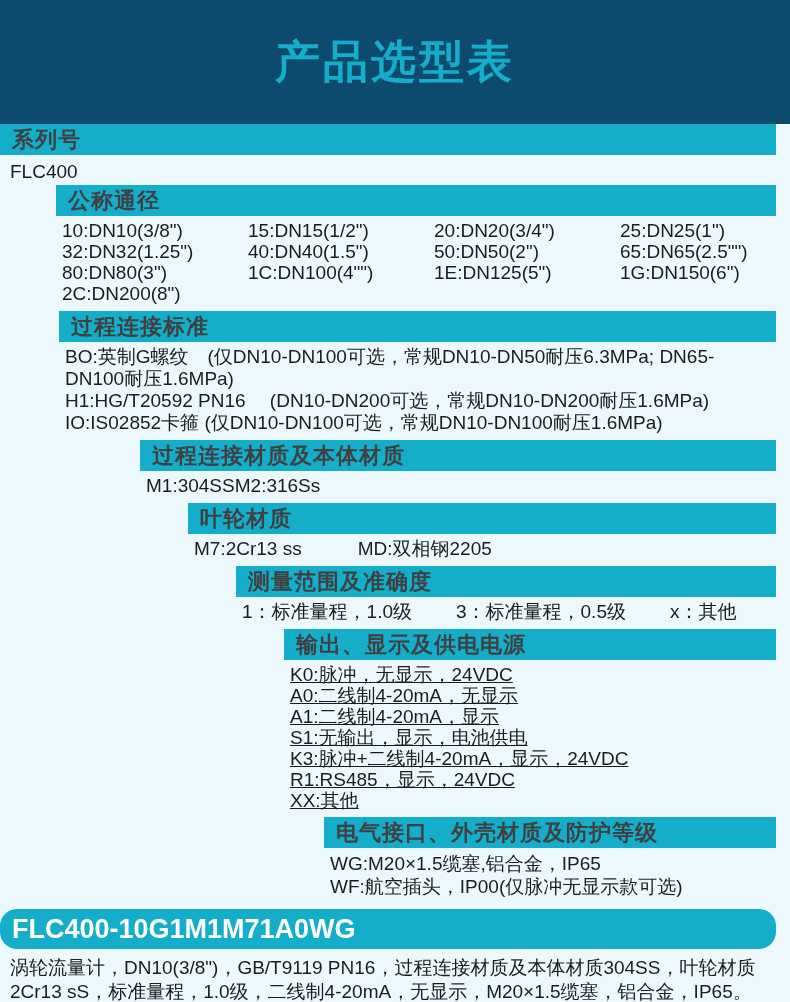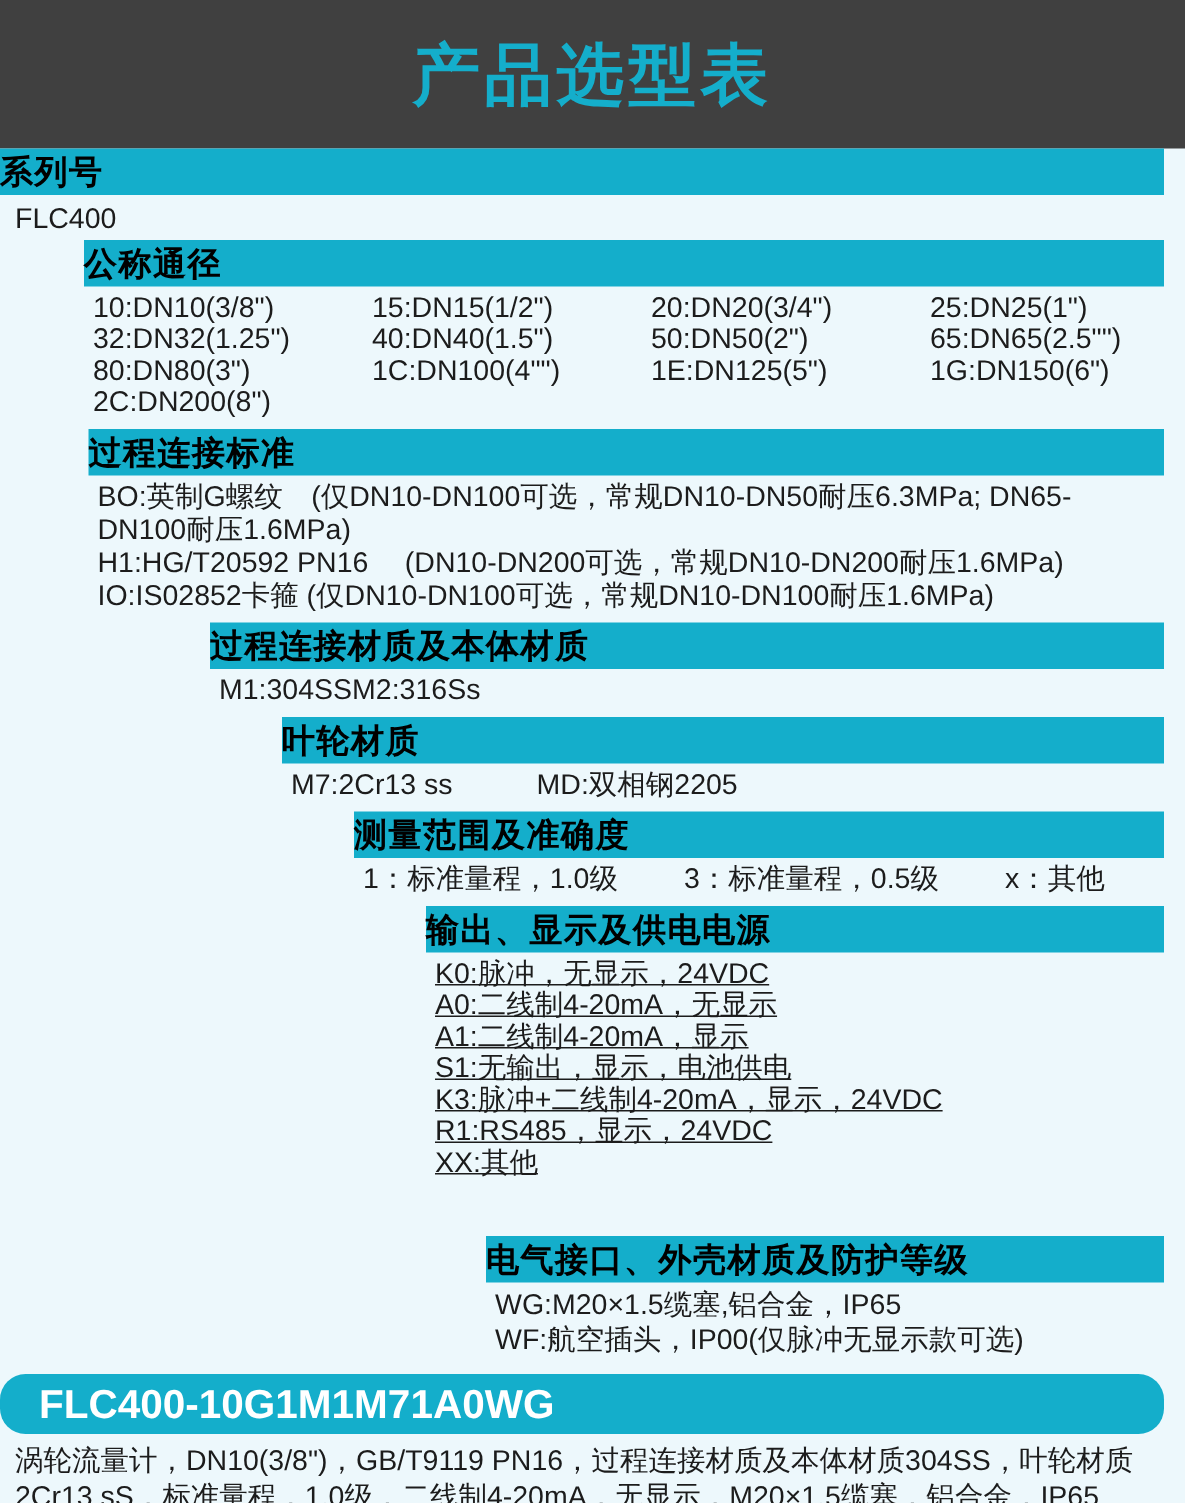--- a/index.html
+++ b/index.html
@@ -5,52 +5,53 @@
   * { margin: 0; padding: 0; box-sizing: border-box; }
   html, body { width: 790px; }
   body {
     min-height: 1002px;
     background: #edf8fc;
     font-family: "Liberation Sans", "DejaVu Sans", sans-serif;
     color: #1c1c1c;
     overflow: hidden;
   }
   .title-area {
-    height: 99px;
-    background: #404040;
+    height: 124px;
+    background: #0c4a6e;
     display: flex;
     align-items: center;
     justify-content: center;
   }
   .page-title {
     color: #14aecb;
     font-size: 45px;
     font-weight: bold;
     letter-spacing: 3px;
   }
   .section { margin-right: 14px; }
   .bar {
     background: #14aecb;
-    color: #000000;
+    color: #404040;
     font-size: 22px;
     font-weight: bold;
     height: 31px;
     line-height: 31px;
+    padding-left: 12px;
     letter-spacing: 1px;
   }
   .content {
     font-size: 19px;
     line-height: 22px;
     padding: 4px 4px 6px 6px;
   }
   
   .ml0 { margin-left: 0; }   .ml1 { margin-left: 56px; }
   .ml2 { margin-left: 59px; } .ml3 { margin-left: 140px; }
   .ml4 { margin-left: 188px; } .ml5 { margin-left: 236px; }
-  .ml6 { margin-left: 284px; } .ml7 { margin-left: 324px; margin-top: 32px; }
+  .ml6 { margin-left: 284px; } .ml7 { margin-left: 324px; }
 
   .s1-content { padding: 6px 0 3px 10px; line-height: 21px; }
   .dn-grid {
     display: grid;
     grid-template-columns: 186px 186px 186px auto;
     line-height: 21px;
     padding-top: 4px; padding-bottom: 7px;
   }
   .lines div { line-height: 22px; }
   .lines-tight div { line-height: 21px; }
@@ -63,21 +64,21 @@
 
   .example-bar {
     margin-top: 5px;
     margin-right: 14px;
     background: #14aecb;
     color: #ffffff;
     font-size: 27px;
     font-weight: bold;
     height: 40px;
     line-height: 40px;
-    padding-left: 26px;
+    padding-left: 12px;
     border-radius: 17px;
   }
   .example-desc {
     margin: 7px 8px 0 10px;
     font-size: 19px;
     line-height: 24px;
   }
 </style>
 </head>
 <body>

